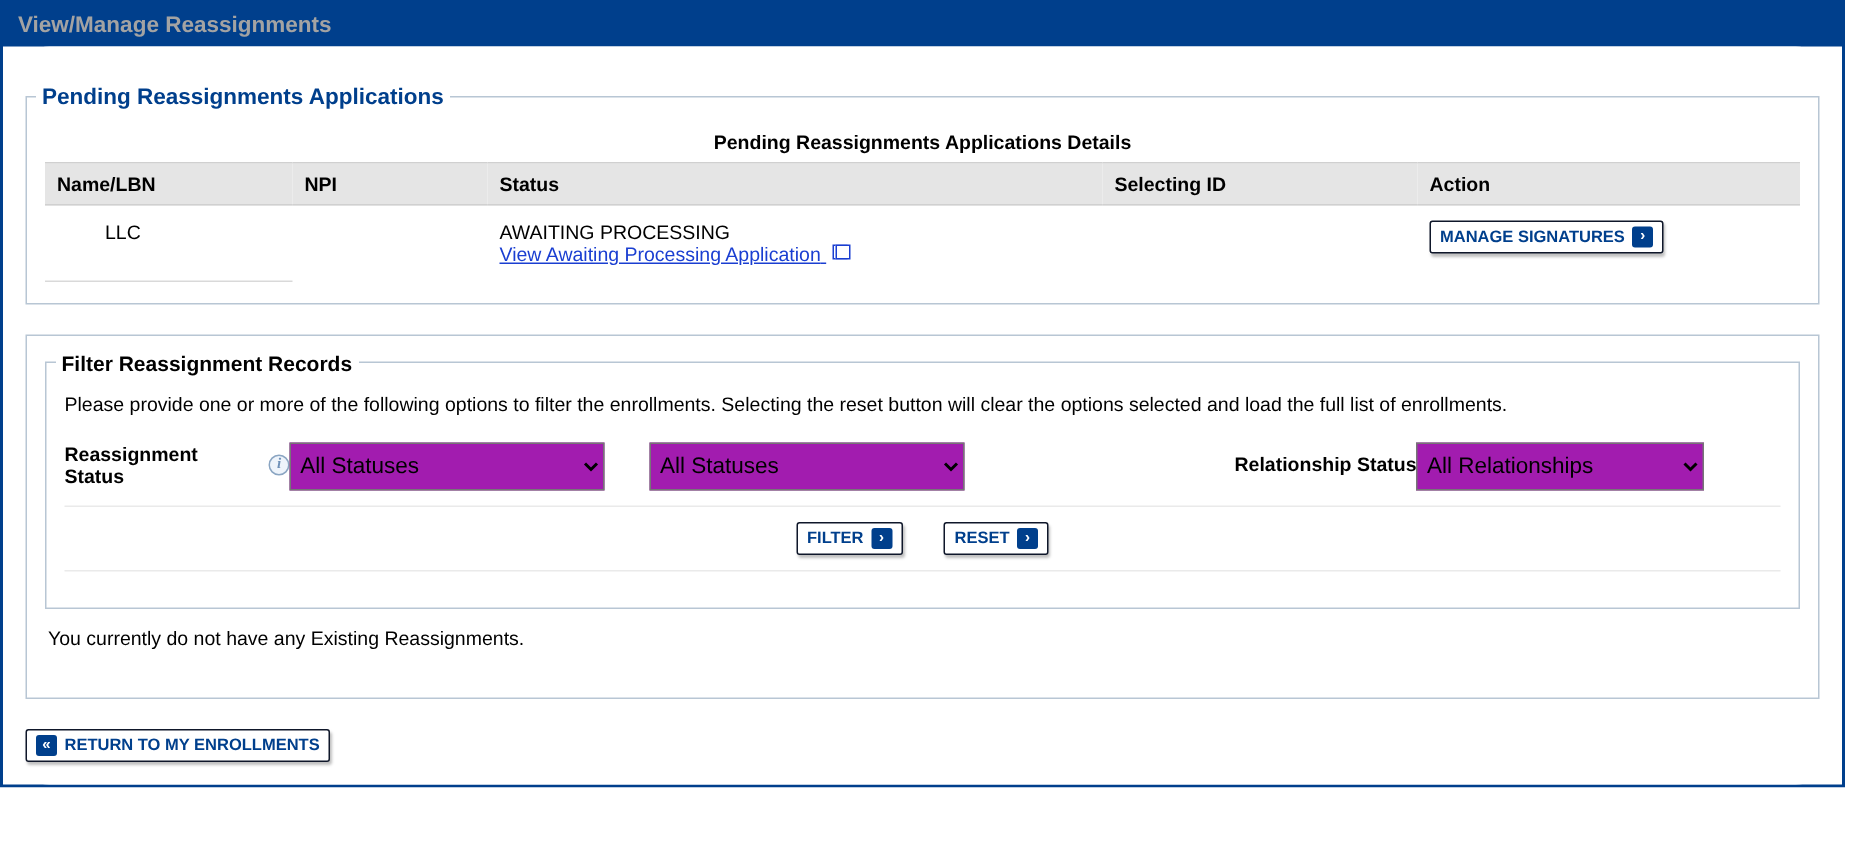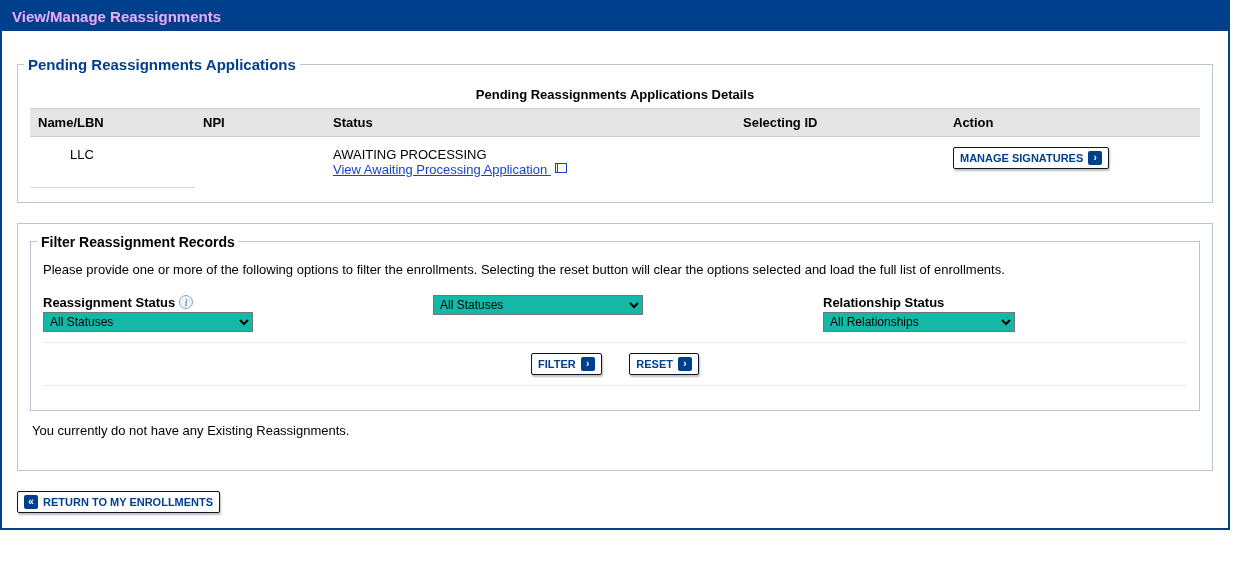--- a/index.html
+++ b/index.html
@@ -10,21 +10,21 @@
     color: #000;
     background: #fff;
   }
   .page {
     border: 2px solid #003f8c;
     width: 1230px;
     margin: 0;
   }
   .page-header {
     background: #003f8c;
-    color: #f0abfc;
+    color: #a3a3a3;
     font-weight: bold;
     font-size: 15px;
     padding: 6px 10px;
   }
   .body-area {
     padding: 25px 15px 15px 15px;
     background: #fff;
     border-radius: 31px;
   }
   fieldset {
@@ -142,21 +142,21 @@
   .filter-intro {
     margin: 4px 0 18px 0;
   }
   .filter-row {
     display: flex;
     gap: 30px;
     margin-bottom: 6px;
   }
   .filter-col {
     display: flex;
-    flex-direction: column;
+    flex-direction: row;
   }
   .filter-col label {
     font-weight: bold;
     margin-bottom: 2px;
     display: flex;
     align-items: center;
   }
   .info-icon {
     display: inline-flex;
     width: 14px; height: 14px;
@@ -166,24 +166,24 @@
     align-items: center;
     justify-content: center;
     font-style: italic;
     font-family: Georgia, serif;
     font-size: 10px;
     margin-left: 4px;
     background: #eef4fb;
   }
   select {
     font-family: Arial, Helvetica, sans-serif;
-    font-size: 12px;
+    font-size: 15px;
     padding: 1px 2px;
     border: 1px solid #767676;
-    background: #14b8a6;
+    background: #a21caf;
   }
   .hr-faint {
     border: none;
     border-top: 1px solid #eaeaea;
     margin: 10px 0;
   }
   .btn-row {
     text-align: center;
     margin: 8px 0 0 0;
   }

